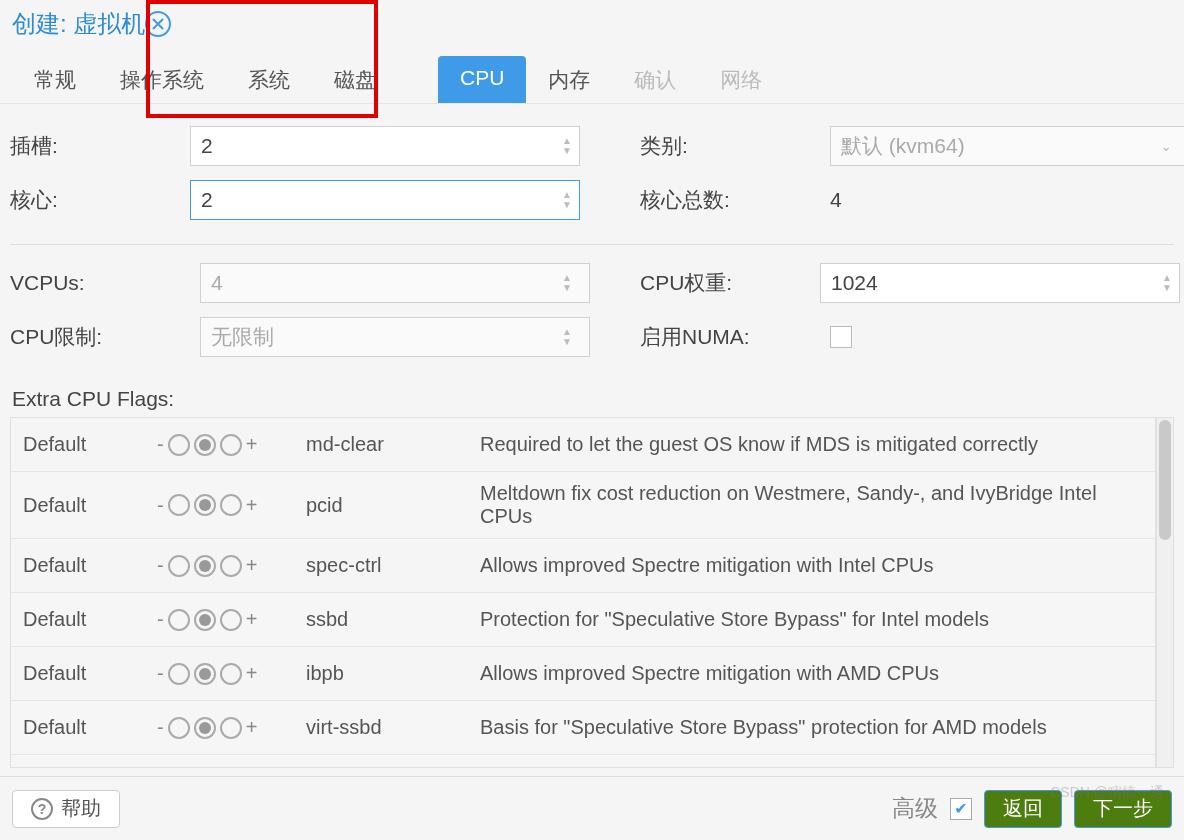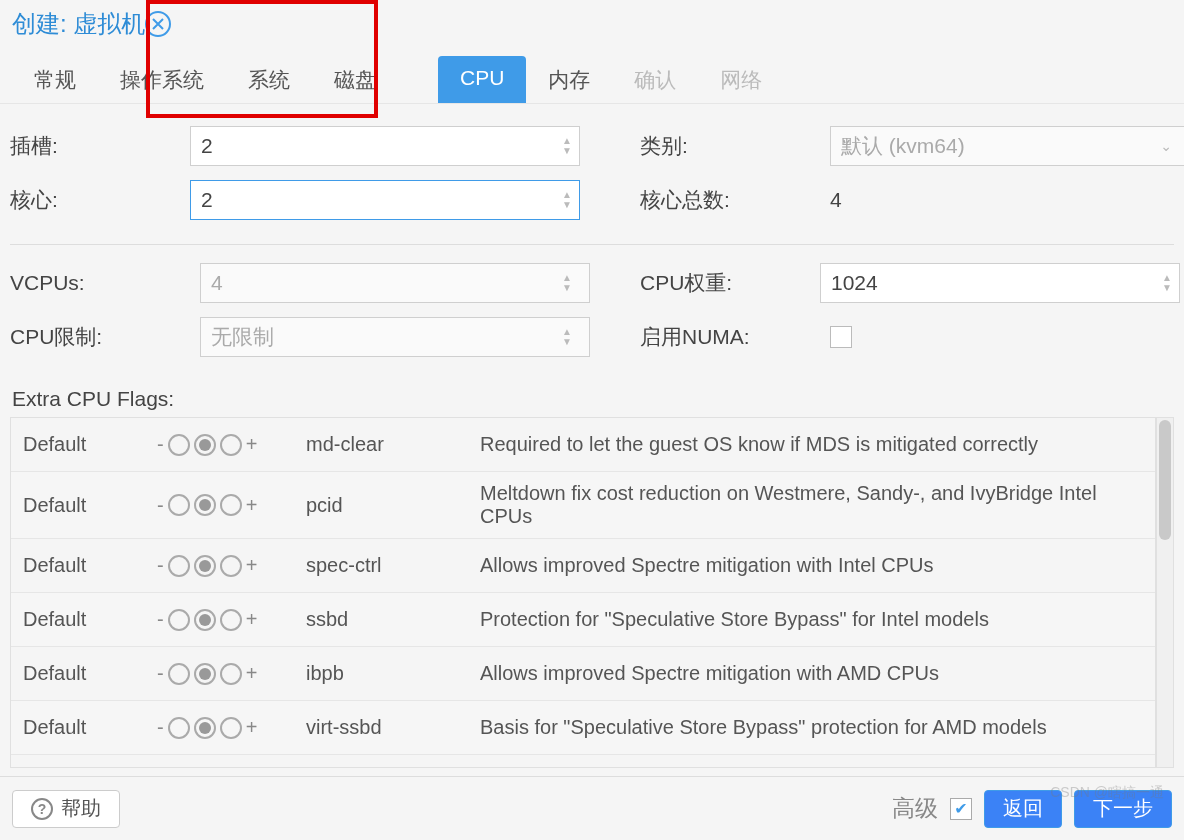--- a/index.html
+++ b/index.html
@@ -171,21 +171,21 @@
     font-size: 20px;
     border: 1px solid #ccc;
     background: #fff;
     border-radius: 4px;
     cursor: pointer;
     display: flex;
     align-items: center;
     gap: 8px;
     color: #555;
   }
-  .btn.primary { background: #3b82f6; color: #fff; border-color: #3f9be8; }
+  .btn.primary { background: #4d7c0f; color: #fff; border-color: #3f9be8; }
   .footer-right { display: flex; align-items: center; gap: 12px; }
   .adv-label { color: #888; font-size: 23px; }
   .adv-check {
     width: 22px; height: 22px;
     border: 1px solid #aaa;
     background: #fff;
     display: flex;
     align-items: center;
     justify-content: center;
     color: #3f9be8;

